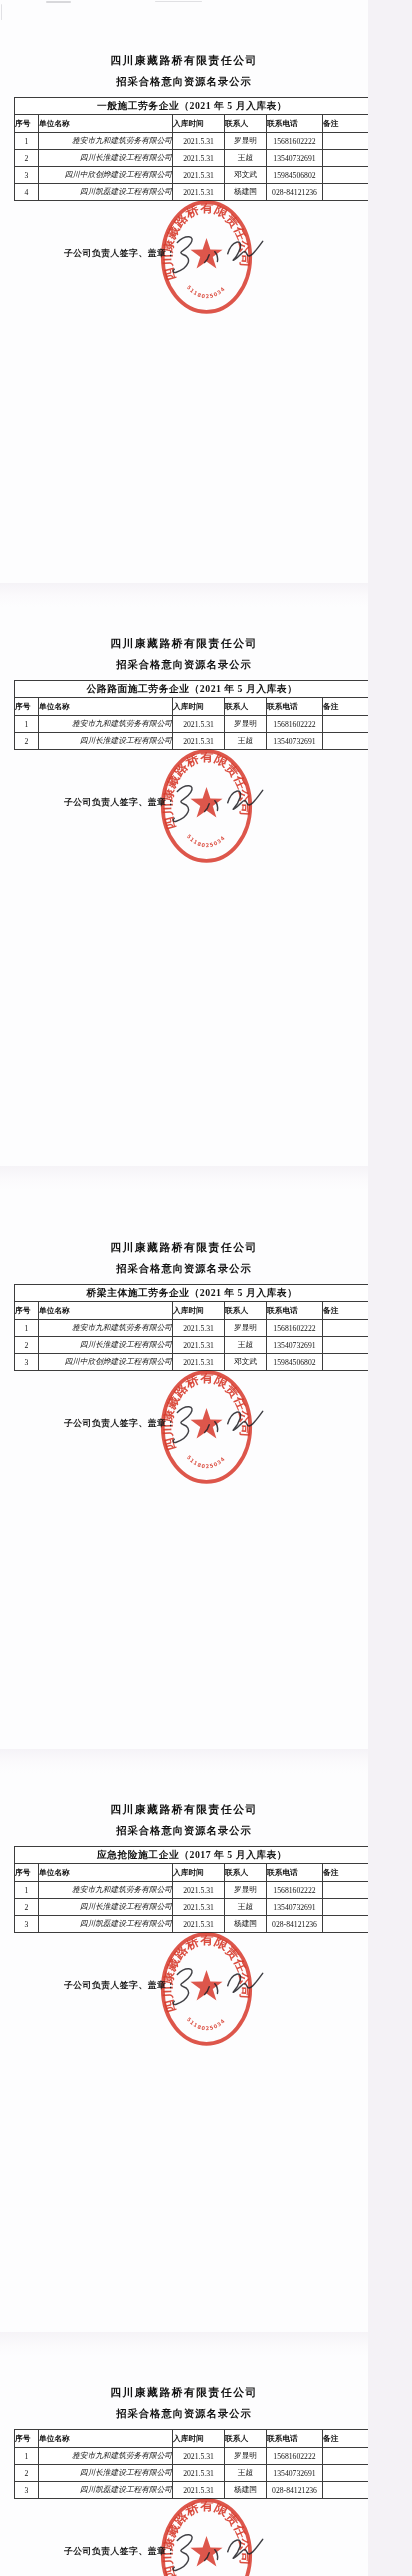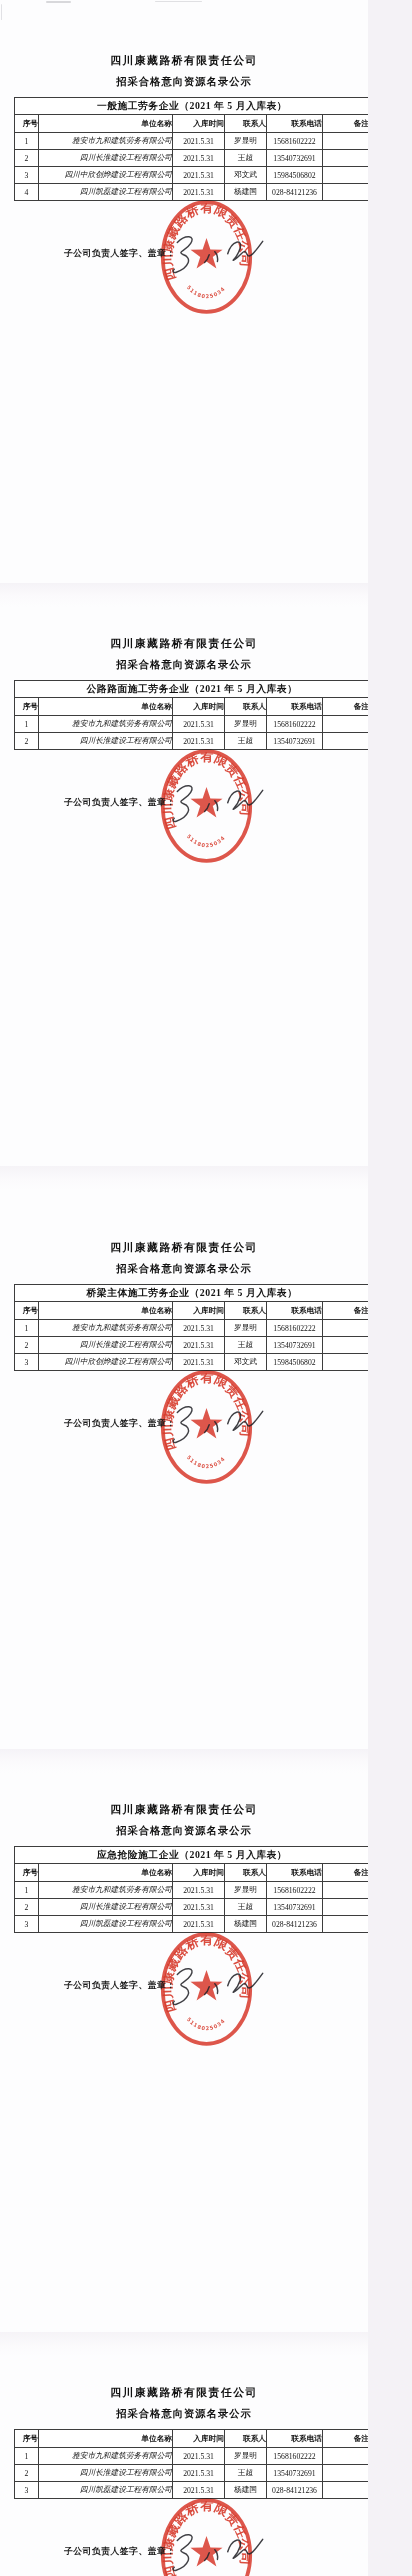--- a/index.html
+++ b/index.html
@@ -49,21 +49,21 @@
     background:#fff;
   }
   .roster td, .roster th {
     border:0.5px solid #3d3d3d;
     font-size:7.7px; color:#141414;
     overflow:hidden; white-space:nowrap;
     font-weight:400;
     padding:0;
   }
   .band-row td { height:16px; text-align:center; font-size:9.8px; font-weight:700; letter-spacing:0.5px; }
-  .head-row th { height:17px; text-align:right; font-weight:700; font-size:7.7px; }
+  .head-row th { height:17px; text-align:left; font-weight:700; font-size:7.7px; }
   .data-row td { height:16px; text-align:center; }
   .data-row td.c1 { text-align:right; padding-left:8.8px;font-style:italic; }
 
   .sig-row { position:relative; margin-top:47px; height:72px; }
   .sig-label {
     position:absolute; left:64px; top:0;
     font-size:8.8px; font-weight:700; letter-spacing:0.5px; color:#1b1b1b;
     z-index:3;
     text-align:right;
   }
@@ -353,21 +353,21 @@
         <colgroup>
           <col style="width:24px">
             <col style="width:134px">
             <col style="width:52px">
           <col style="width:42px">
             <col style="width:56px">
             <col style="width:47px">
         </colgroup>
         <tbody>
           <tr class="band-row">
-            <td colspan="6">应急抢险施工企业（2021 年 5 月入库表）</td>
+            <td colspan="6">应急抢险施工企业（2017 年 5 月入库表）</td>
           </tr>
           <tr class="head-row">
             <th>序号</th>
             <th>单位名称</th>
             <th>入库时间</th>
             <th>联系人</th>
             <th>联系电话</th>
             <th>备注</th>
           </tr>
         </tbody>

